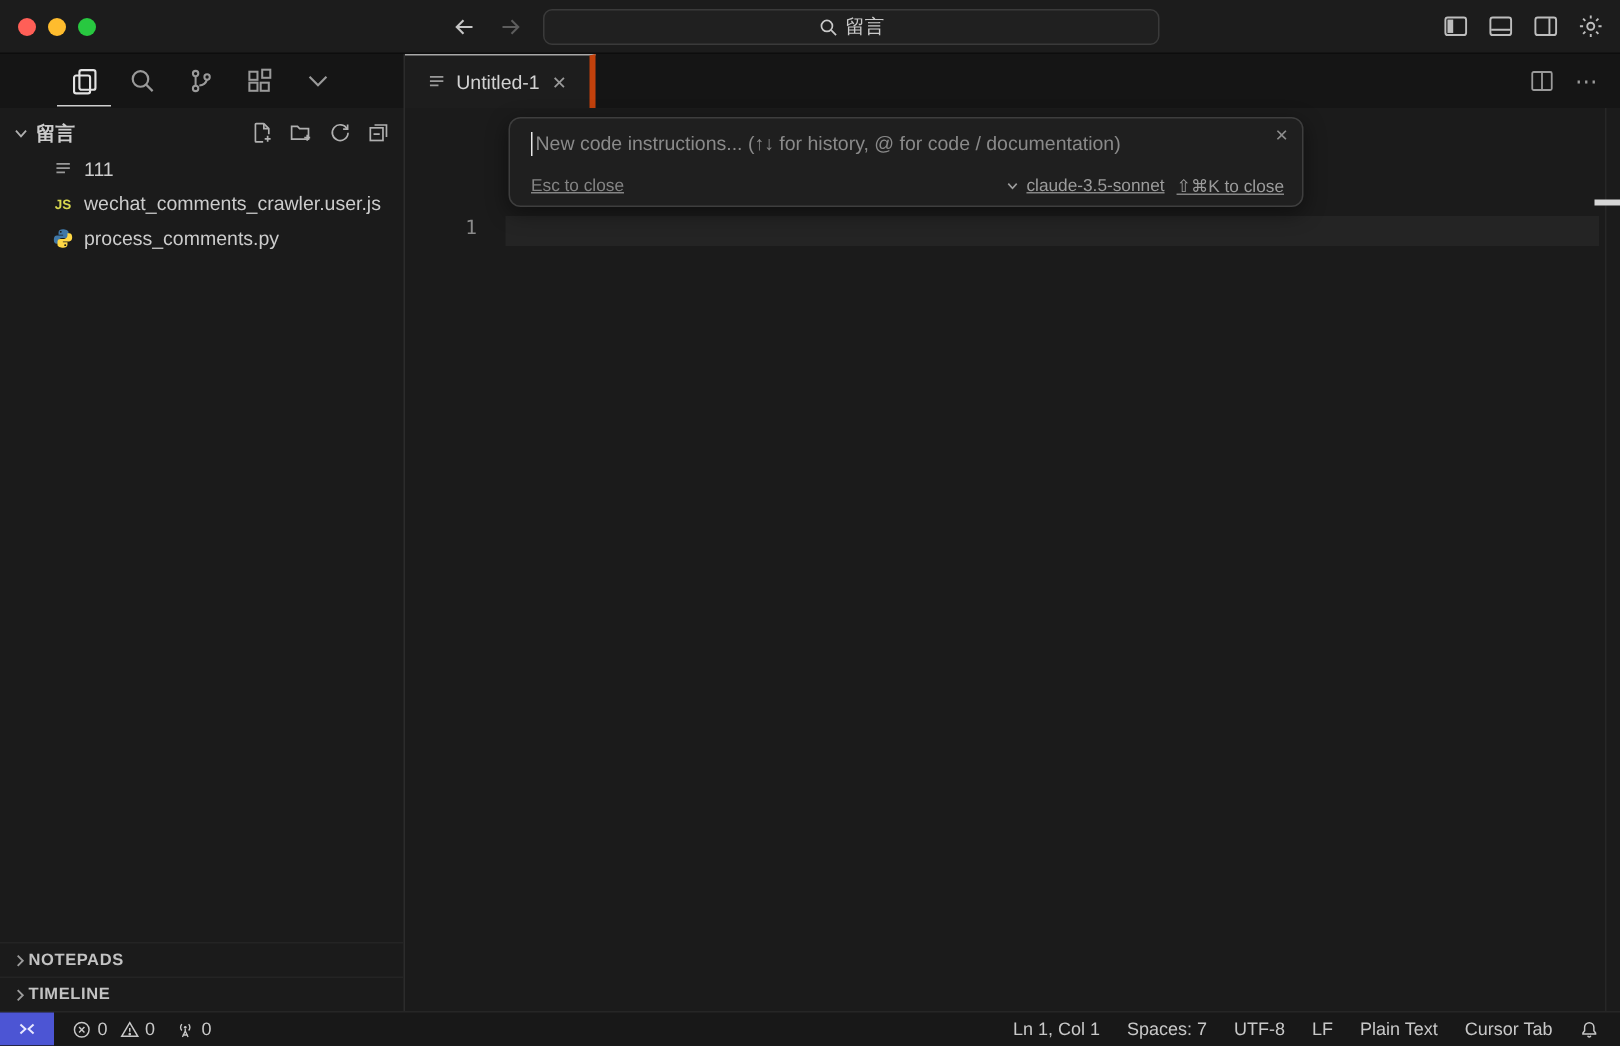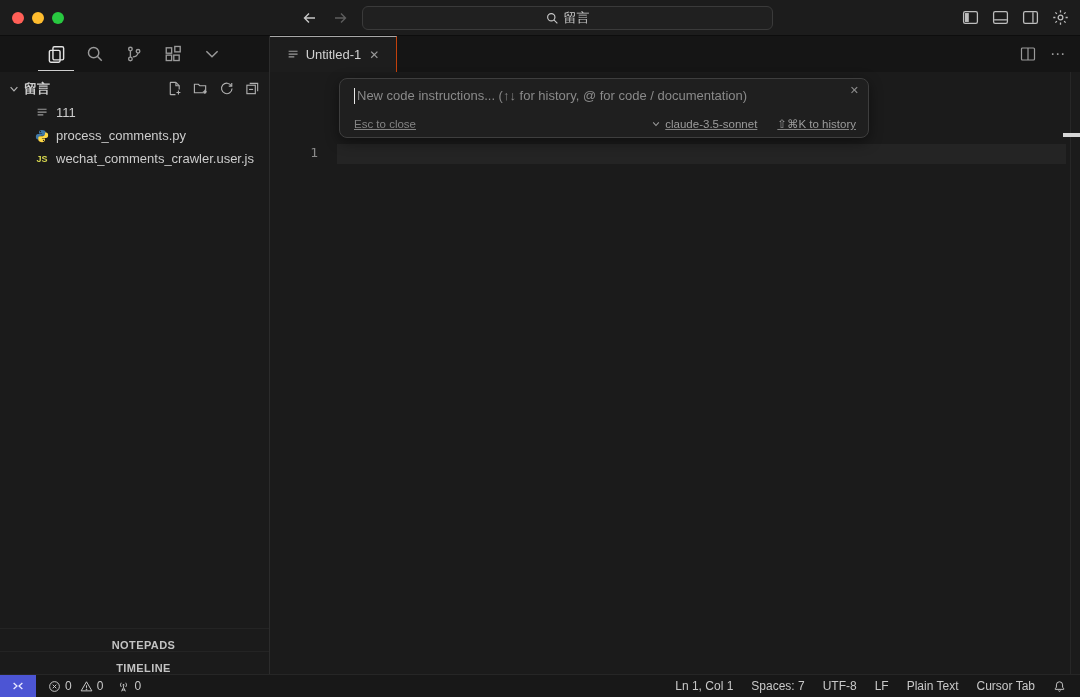--- a/index.html
+++ b/index.html
@@ -20,58 +20,58 @@
   .tb-right { position:absolute; right:10px; display:flex; gap:10px; align-items:center; color:#bdbdbd; }
   .tb-icon { width:20px; height:20px; display:flex; align-items:center; justify-content:center; }
 
   
   .row2 { height:36px; display:flex; background:#151515; }
   .activity-strip { width:270px; display:flex; align-items:center; padding-left:44px; gap:15px; border-right:1px solid #2c2c2c; }
   .act-icon { width:24px; height:28px; display:flex; align-items:center; justify-content:center; color:#9a9a9a; position:relative; }
   .act-icon.active { color:#e2e2e2; }
   .act-icon.active::after { content:""; position:absolute; left:-6px; right:-6px; bottom:-3px; height:1.5px; background:#cfcfcf; }
   .tab-strip { flex:1; display:flex; align-items:stretch; position:relative; }
-  .tab { width:127px; background:#1d1d1d; border-top:1.5px solid #a8a8a8; border-right:1px solid #c2410c;
+  .tab { width:127px; background:#1d1d1d; border-top:1.5px solid #a8a8a8; border-right:4px solid #c2410c;
          display:flex; align-items:center; justify-content:center; gap:6px; font-size:13px; color:#d2d2d2; }
   .tab-close { color:#9a9a9a; font-size:12px; margin-left:2px; cursor:pointer; }
   .tab-actions { position:absolute; right:14px; top:0; bottom:0; display:flex; align-items:center; gap:14px; color:#9a9a9a; }
 
   
   .main { display:flex; height:602px; }
   .sidebar { width:270px; background:#1b1b1b; border-right:1px solid #2c2c2c; display:flex; flex-direction:column; }
   .explorer-header { height:25px; display:flex; align-items:center; padding:0 8px; gap:4px; margin-top:4px; }
   .explorer-header .root-label { font-size:13px; font-weight:bold; color:#cccccc; flex:0 0 auto; }
   .header-actions { margin-left:auto; display:flex; gap:9px; color:#b0b0b0; }
   .header-actions .hicon { width:17px; height:17px; display:flex; align-items:center; justify-content:center; }
   .file-row { height:23px; display:flex; align-items:center; gap:6px; padding-left:34px; font-size:13px; color:#cccccc; cursor:pointer; }
   .file-row .ficon { width:16px; height:16px; display:flex; align-items:center; justify-content:center; flex:0 0 16px; }
   .js-badge { font-size:9px; font-weight:bold; color:#d8d84f; letter-spacing:0; }
   .sidebar-spacer { flex:1; }
-  .side-section { height:23px; display:flex; align-items:center; gap:10px; padding-left:18px; border-top:1px solid #242424;
-                  font-size:11px; font-weight:bold; letter-spacing:0.4px; color:#c3c3c3; cursor:pointer;flex-direction:column; }
+  .side-section { height:23px; display:flex; align-items:center; gap:0; padding-left:8px; border-top:1px solid #242424;
+                  font-size:11px; font-weight:bold; letter-spacing:0.4px; color:#c3c3c3; cursor:pointer; }
   .side-section .chev { color:#9a9a9a; }
 
   
   .editor { flex:1; position:relative; background:#1b1b1b; }
   .ruler-line { position:absolute; top:0; bottom:0; right:9px; width:1px; background:#272727; }
   .ruler-marker { position:absolute; top:61px; right:0; width:17px; height:4px; background:#d6d6d6; }
   .gutter-num { position:absolute; top:73px; left:28px; width:20px; text-align:right; font-size:13px; color:#8a8a8a;
                 font-family:"DejaVu Sans Mono","Liberation Mono",monospace; }
   .current-line { position:absolute; top:72px; left:67px; right:14px; height:20px; background:#242424; }
 
   
   .prompt { position:absolute; left:69px; top:6px; width:530px; height:60px; background:#1f1f1f;
             border:1px solid #3e3e3e; border-radius:8px; box-shadow:0 4px 14px rgba(0,0,0,.45); padding:9px 12px 7px 14px; }
   .prompt-close { position:absolute; top:5px; right:9px; font-size:11px; color:#8d8d8d; cursor:pointer; }
   .prompt-input { display:flex; height:20px; }
   .caret { width:1px; height:16px; background:#e8e8e8; margin-right:2px; animation:blink 1s steps(1) infinite; }
   @keyframes blink { 50% { opacity:0; } }
   .placeholder { font-size:13px; color:#8a8a8a; white-space:nowrap; }
   .prompt-footer { display:flex; align-items:center; margin-top:9px; font-size:11.5px; color:#848484;text-decoration:underline; }
-  .prompt-footer .right { margin-left:auto; display:flex; align-items:center; gap:20px; }
+  .prompt-footer .right { margin-left:auto; display:flex; align-items:center; gap:8px; }
   .model-select { display:flex; align-items:center; gap:4px; cursor:pointer; color:#9c9c9c; }
   .toggle-hint { color:#9c9c9c; }
 
   
   .statusbar { height:23px; background:#181818; border-top:1px solid #262626; display:flex; align-items:center;
                font-size:12px; color:#c8c8c8; }
   .remote-btn { width:36px; height:100%; display:flex; align-items:center; justify-content:center; color:#e8e8ff; cursor:pointer; }
   .sb-item { display:flex; align-items:center; gap:4px; padding:0 6px; height:100%; cursor:pointer; }
   .sb-left { display:flex; align-items:center; margin-left:6px; gap:2px; }
   .sb-right { margin-left:auto; display:flex; align-items:center; gap:6px; padding-right:8px; }
@@ -230,32 +230,32 @@
     <div class="file-row">
       <span class="ficon">
         <svg width="13" height="13" viewBox="0 0 16 16" stroke="#9a9a9a" stroke-width="1.5">
             <path d="M2 4h11M2 7.5h11M2 11h7"></path>
           </svg>
       </span>
       <span>111</span>
     </div>
     <div class="file-row">
       <span class="ficon">
+        <span class="js-badge">JS</span>
+      </span>
+      <span>wechat_comments_crawler.user.js</span>
+    </div>
+    <div class="file-row">
+      <span class="ficon">
         <svg width="14" height="14" viewBox="0 0 16 16">
             <path fill="#4078a8" d="M7.9 1C6 1 4.6 1.8 4.6 3.3v1.9h3.5v.6H3.4C1.8 5.8 1 7 1 8.9c0 1.9.8 3.1 2.4 3.1h1.2v-1.8c0-1.4 1.2-2.5 2.6-2.5h3c1.2 0 2-.9 2-2.1V3.3C12.2 1.8 9.9 1 7.9 1zM6.3 2.2c.4 0 .75.35.75.75s-.35.75-.75.75-.75-.35-.75-.75.35-.75.75-.75z"></path>
             <path fill="#ffd845" d="M8.1 15c1.9 0 3.3-.8 3.3-2.3v-1.9H7.9v-.6h4.7c1.6 0 2.4-1.2 2.4-3.1 0-1.9-.8-3.1-2.4-3.1h-1.2v1.8c0 1.4-1.2 2.5-2.6 2.5h-3c-1.2 0-2 .9-2 2.1v2.3C3.8 14.2 6.1 15 8.1 15zm1.6-1.2c-.4 0-.75-.35-.75-.75s.35-.75.75-.75.75.35.75.75-.35.75-.75.75z"></path>
           </svg>
       </span>
       <span>process_comments.py</span>
-    </div>
-    <div class="file-row">
-      <span class="ficon">
-        <span class="js-badge">JS</span>
-      </span>
-      <span>wechat_comments_crawler.user.js</span>
     </div>
 
     <div class="sidebar-spacer"></div>
 
     <div class="side-section">
       <svg class="chev" width="11" height="11" viewBox="0 0 16 16" fill="none" stroke="currentColor" stroke-width="1.8">
           <path d="m5.5 3 5 5-5 5"></path>
         </svg>
       <span>NOTEPADS</span>
     </div>
@@ -281,21 +281,21 @@
       </div>
       <div class="prompt-footer">
         <span>Esc to close</span>
         <div class="right">
           <div class="model-select">
             <svg width="10" height="10" viewBox="0 0 16 16" fill="none" stroke="currentColor" stroke-width="1.7">
                 <path d="m3.5 5.5 4.5 5 4.5-5"></path>
               </svg>
             <span>claude-3.5-sonnet</span>
           </div>
-          <span class="toggle-hint">⇧⌘K to history</span>
+          <span class="toggle-hint">⇧⌘K to close</span>
         </div>
       </div>
     </div>
   </div>
 </div>
 
 <div class="statusbar">
   <div class="remote-btn" style="background:#4c55d4">
     <svg width="14" height="14" viewBox="0 0 16 16" fill="none" stroke="currentColor" stroke-width="1.5">
         <path d="M3 4.5 6.8 8 3 11.5M13 4.5 9.2 8l3.8 3.5"></path>

